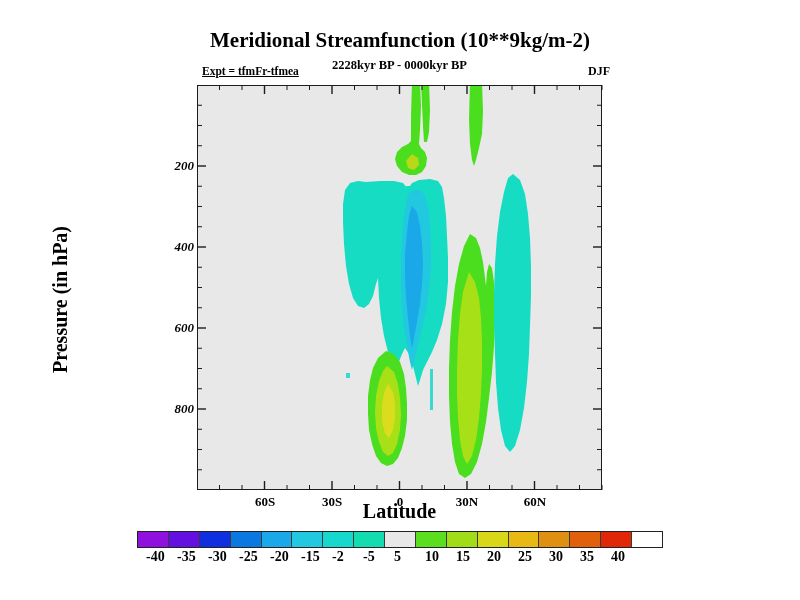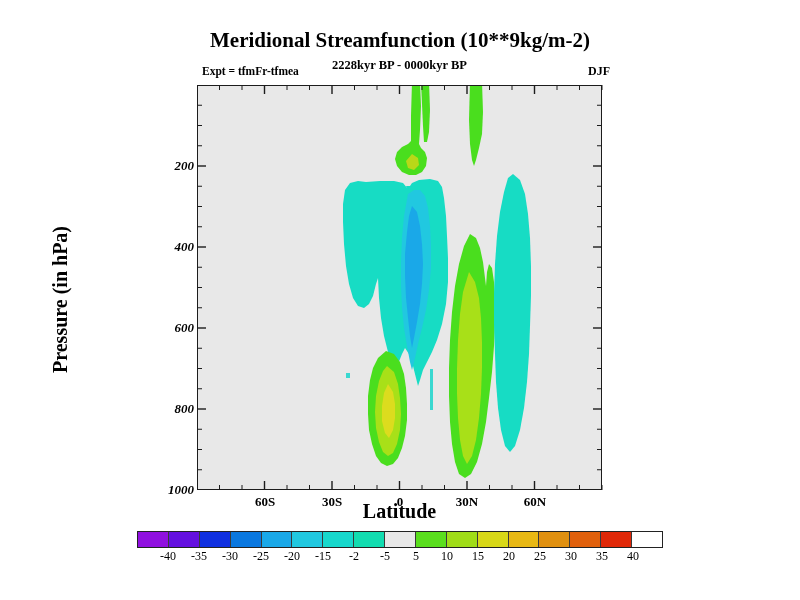--- a/index.html
+++ b/index.html
@@ -28,20 +28,21 @@
     position: absolute;
     left: 197px; top: 62px; width: 405px;
     height: 18px;
   }
   .sub-expt {
     position: absolute;
     left: 5px; top: 3px;
     font-size: 11.5px;
     font-weight: bold;
     color: #000;
+    text-decoration: underline;
     white-space: nowrap;
   }
   .sub-mid {
     position: absolute;
     left: 0; right: 0; top: -4px;
     text-align: center;
     font-size: 12.5px;
     font-weight: bold;
     color: #000;
     white-space: nowrap;
@@ -114,24 +115,24 @@
   }
   .cbar-cell:last-child { border-right: none; }
   .cbar-ticks {
     position: absolute;
     left: 137px; top: 549px;
     width: 526px; height: 18px;
   }
   .cbar-tick {
     position: absolute;
     top: 0;
-    font-size: 12px;
-    font-weight: normal;
-    color: #000;
-    text-align: center;
+    font-size: 14px;
+    font-weight: bold;
+    color: #000;
+    text-align: left;
     width: 44px;
     transform: translateX(-22px);
   }
   svg { display: block; }
 </style>
 </head>
 <body>
 
 <div id="page">
 
@@ -231,21 +232,20 @@
                  L 297 178 L 299 150 L 302 126 L 306 106 L 310 92 Z" fill="#17dcc4"></path>
 
       </g>
     </svg>
   </div>
 
   <div class="ytick-label" style="top:166px;">200</div>
   <div class="ytick-label" style="top:247px;">400</div>
   <div class="ytick-label" style="top:328px;">600</div>
   <div class="ytick-label" style="top:409px;">800</div>
-  <div class="ytick-label" style="top:490px;">1000</div>
 
   <div class="xtick-label" style="left:265px;">60S</div>
   <div class="xtick-label" style="left:332px;">30S</div>
   <div class="xtick-label" style="left:400px;">0</div>
   <div class="xtick-label" style="left:467px;">30N</div>
   <div class="xtick-label" style="left:535px;">60N</div>
 
   <svg style="position:absolute;left:197px;top:85px;" width="406" height="406">
     <g id="tick-group" stroke="#1c1c1c" fill="none">
         <line x1="0" y1="405" x2="0" y2="400" stroke-width="1"></line>

